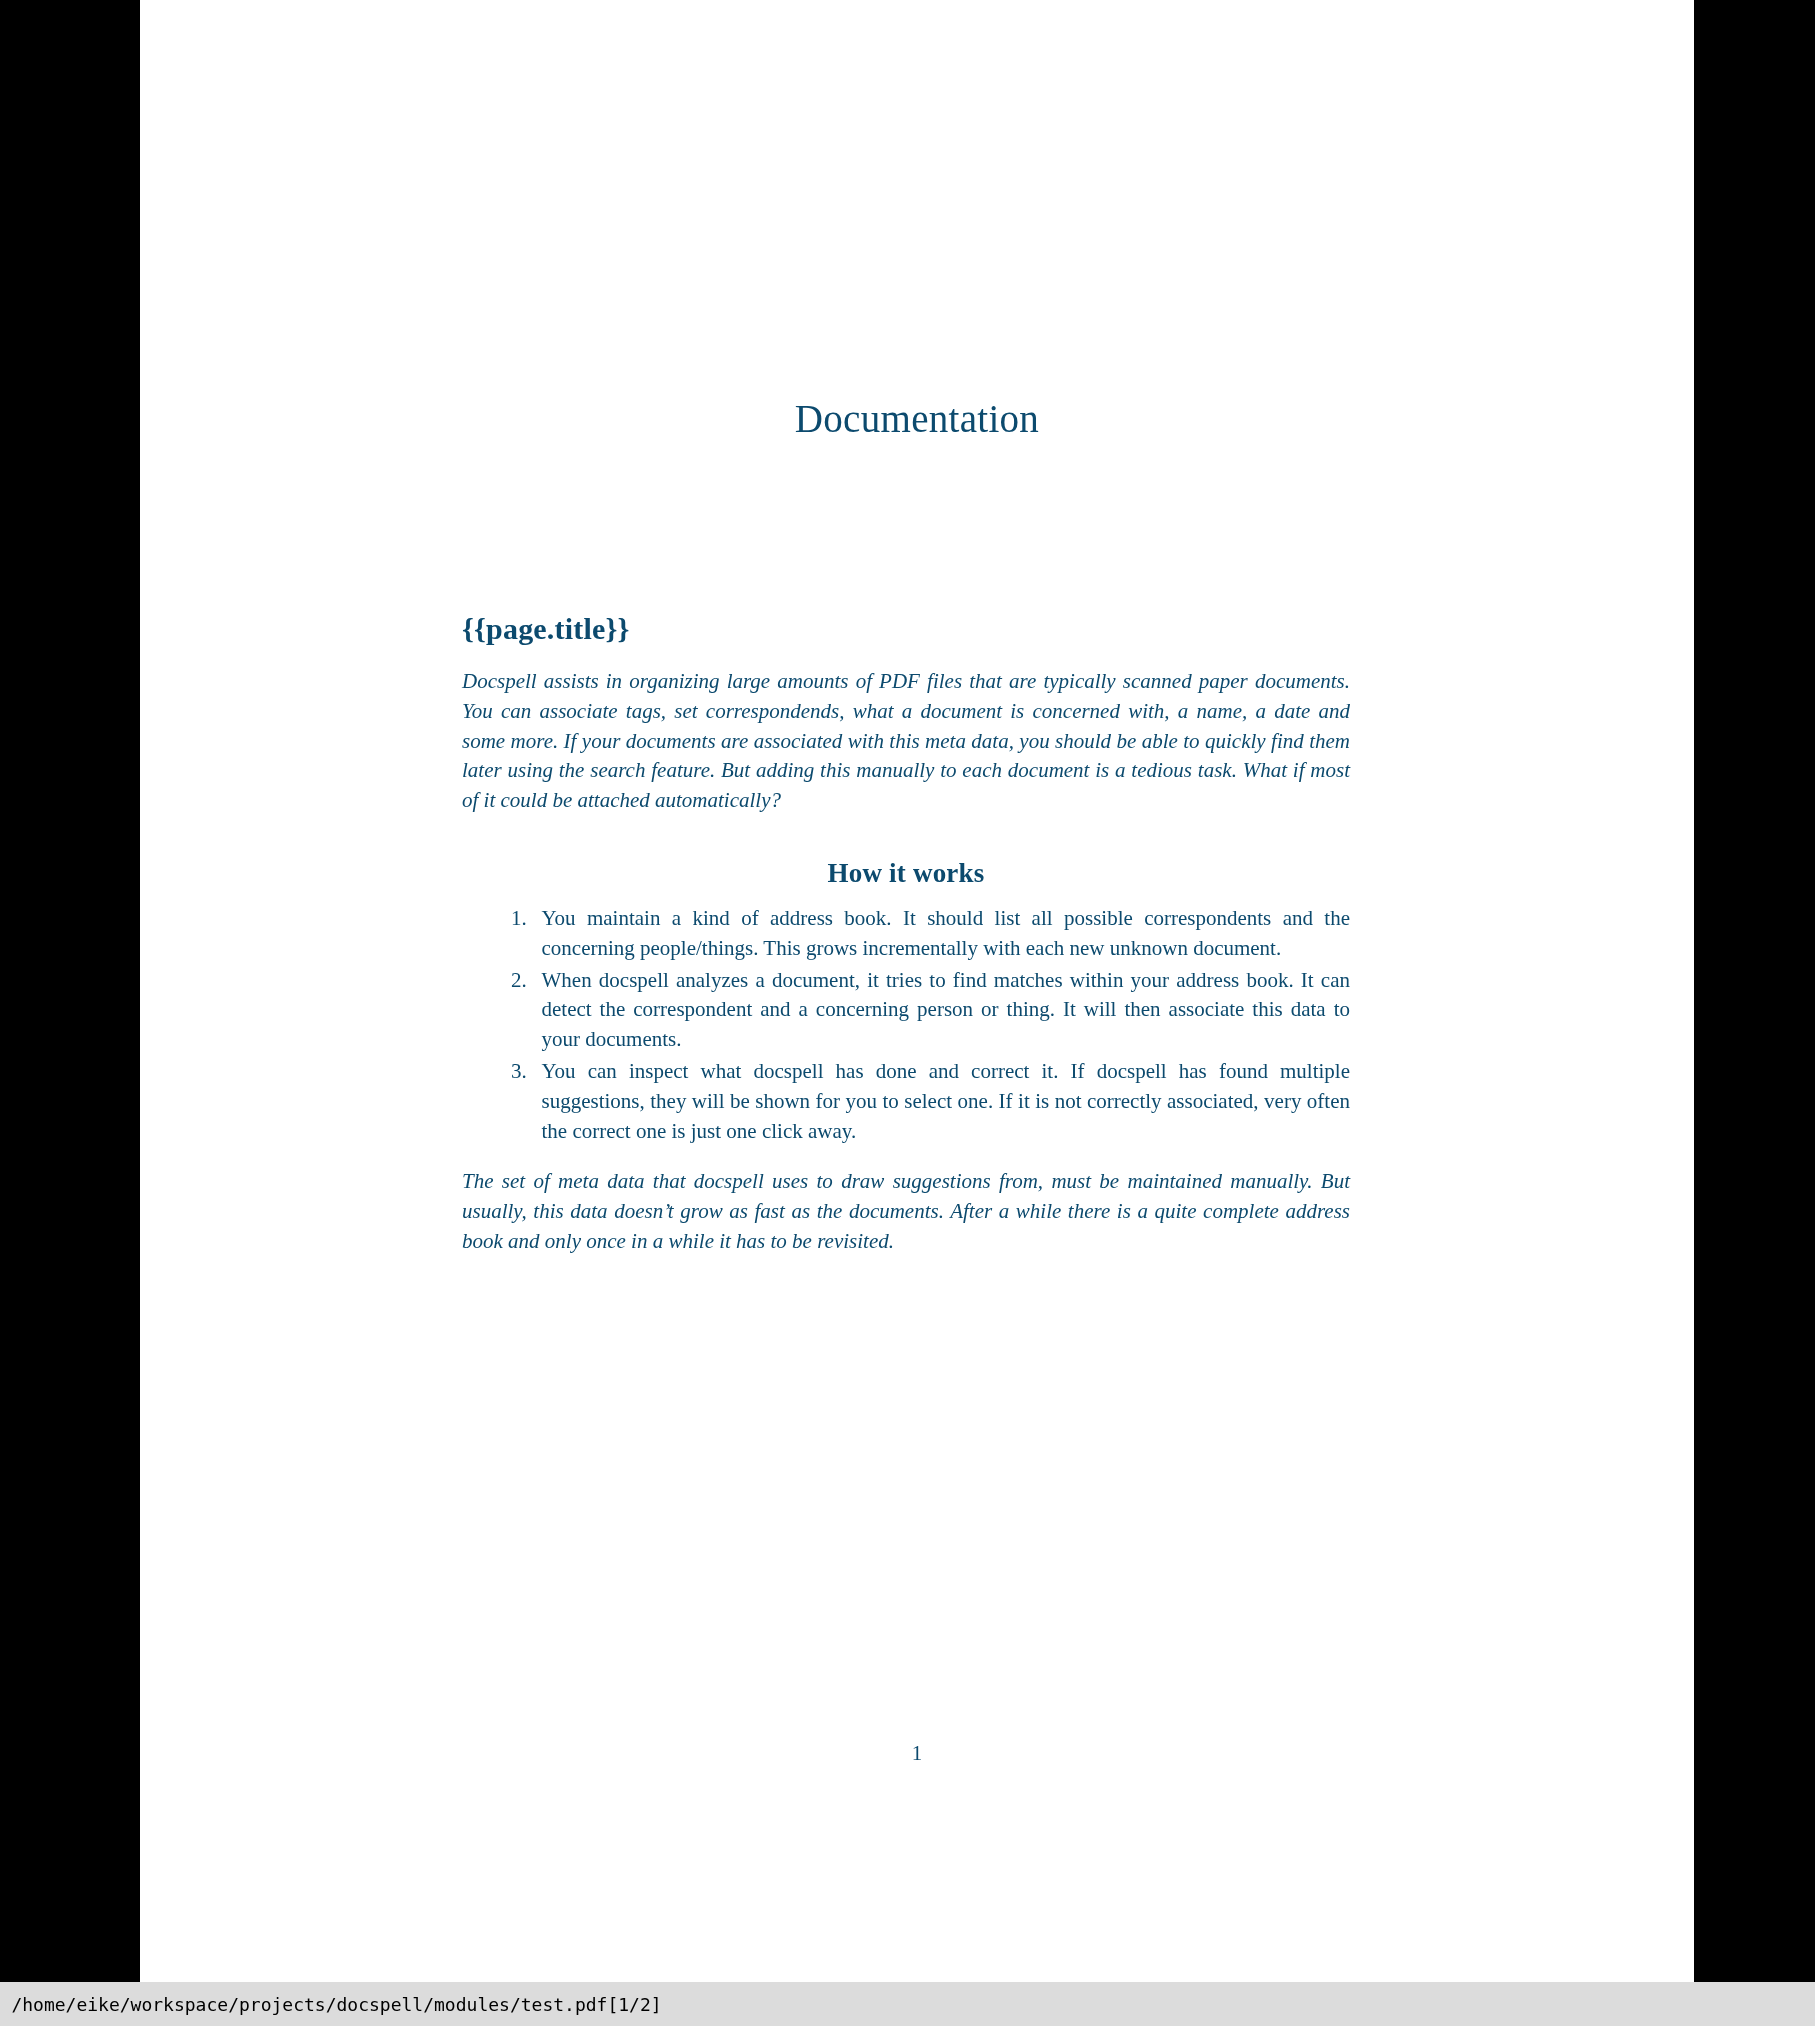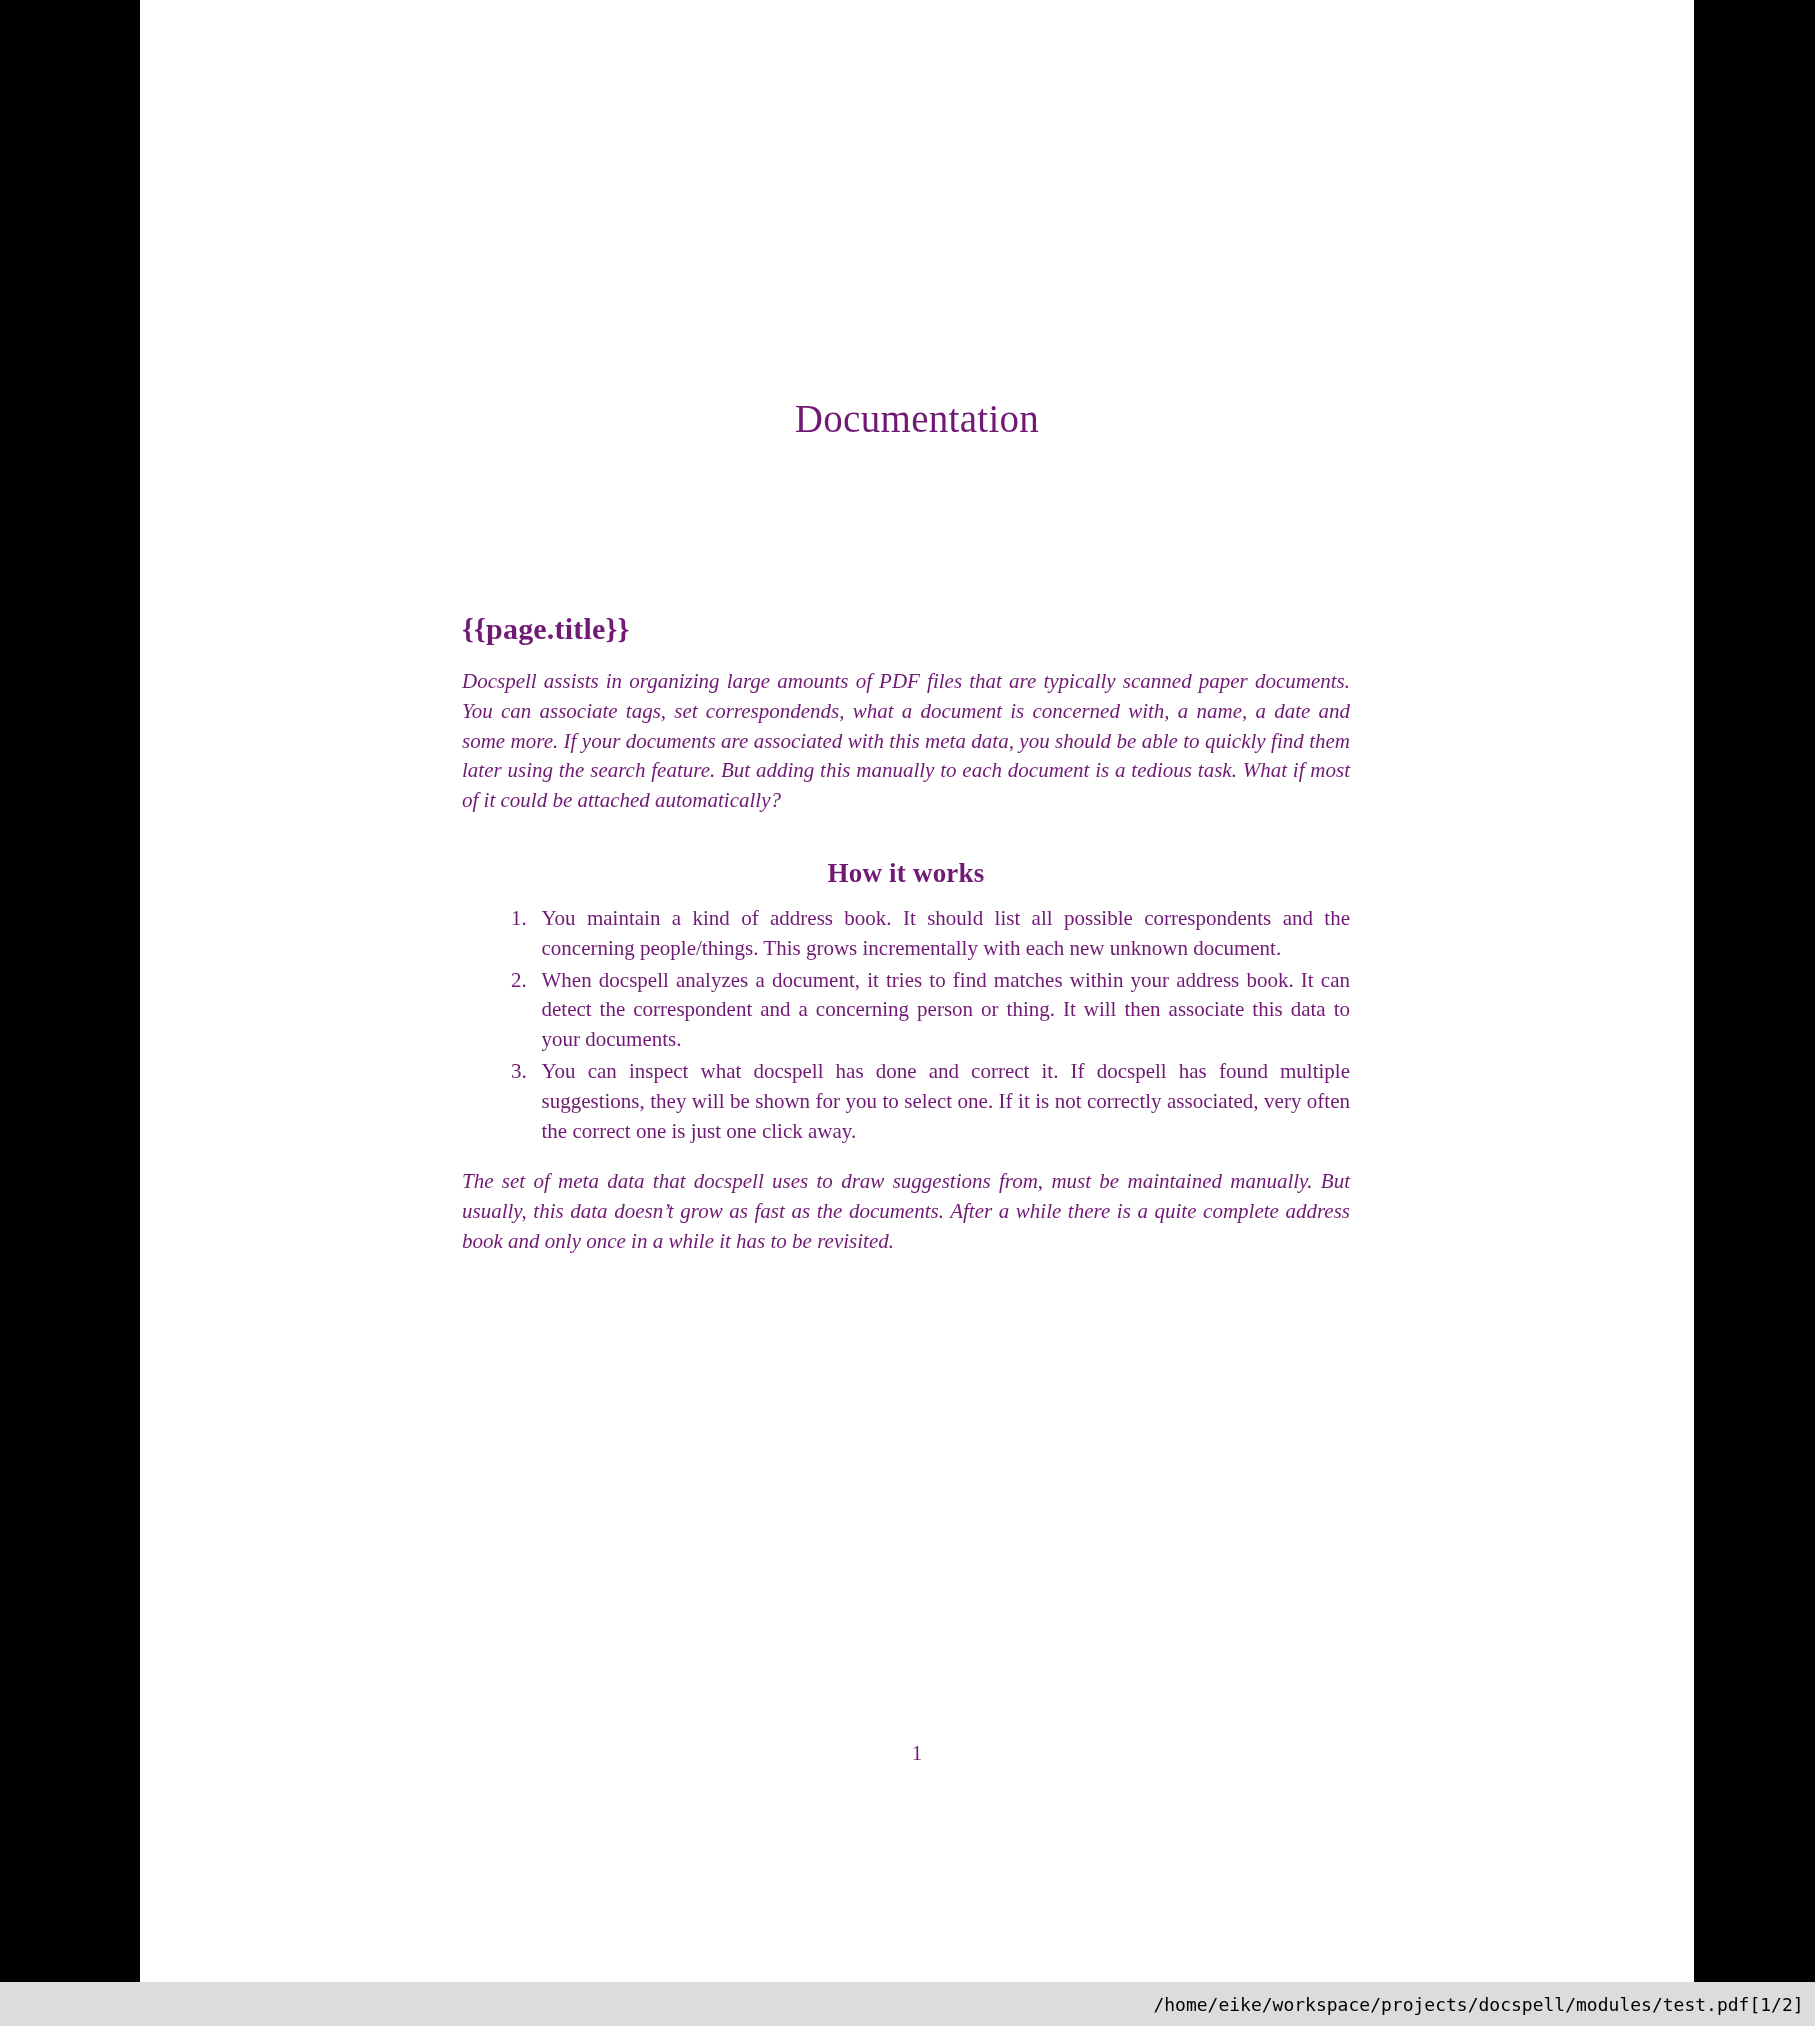--- a/index.html
+++ b/index.html
@@ -32,21 +32,21 @@
     width: 1554px;
     height: 1982px;
     background: #ffffff;
   }
 
   #page-content {
     position: absolute;
     left: 0; top: 0;
     width: 100%;
     height: 100%;
-    color: #701a75;
+    color: #0c4a6e;
   }
 
   .doc-title {
     position: absolute;
     left: 0;
     top: 396px;
     width: 100%;
     text-align: center;
     font-size: 39px;
     font-weight: normal;
@@ -113,21 +113,21 @@
     left: 0;
     bottom: 0;
     width: 1815px;
     height: 44px;
     background: #dcdcdc;
     color: #000000;
     font-family: "DejaVu Sans Mono", monospace;
     font-size: 18px;
     display: flex;
     align-items: center;
-    justify-content: flex-end;
+    justify-content: flex-start;
     box-sizing: border-box;
     padding: 0 11.4px;
   }
   #status-bar .left {
     white-space: nowrap;
     overflow: hidden;
     text-overflow: ellipsis;
   }
   #status-bar .right {
     white-space: nowrap;

